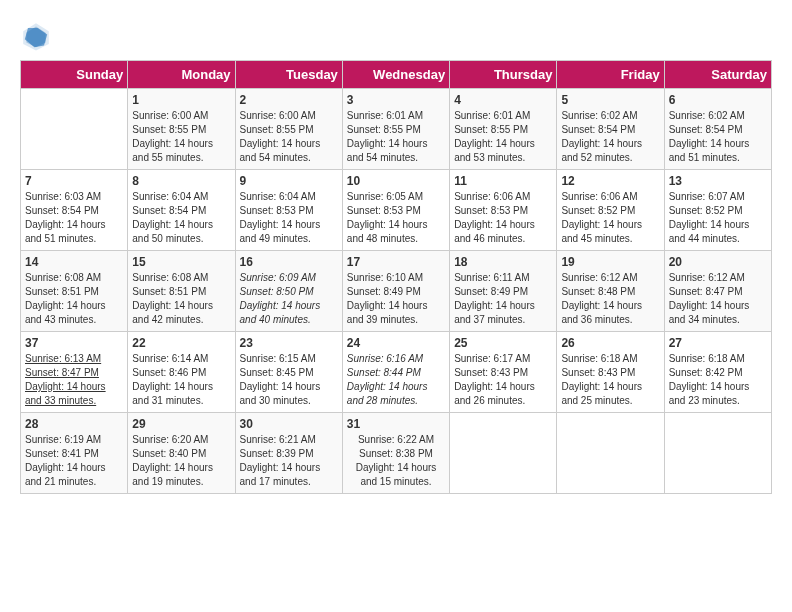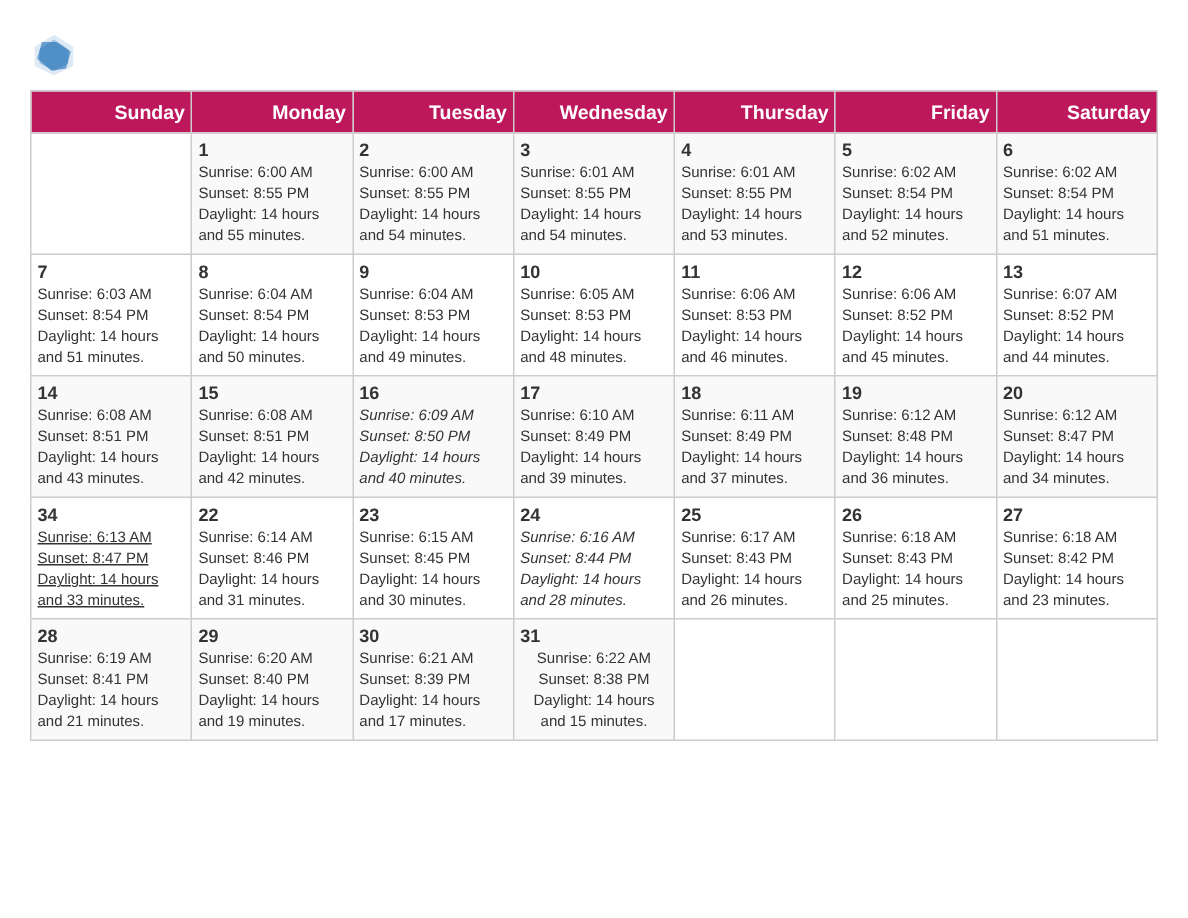--- a/index.html
+++ b/index.html
@@ -268,21 +268,21 @@
         <td>
           <span class="day-num">20</span>
           <div class="day-info" style="white-space: pre-line;">Sunrise: 6:12 AM
 Sunset: 8:47 PM
 Daylight: 14 hours
 and 34 minutes.</div>
         </td>
       </tr>
       <tr>
         <td>
-          <span class="day-num">34</span>
+          <span class="day-num">37</span>
           <div class="day-info" style="white-space: pre-line; text-decoration: underline;">Sunrise: 6:13 AM
 Sunset: 8:47 PM
 Daylight: 14 hours
 and 33 minutes.</div>
         </td>
         <td>
           <span class="day-num">22</span>
           <div class="day-info" style="white-space: pre-line;">Sunrise: 6:14 AM
 Sunset: 8:46 PM
 Daylight: 14 hours

